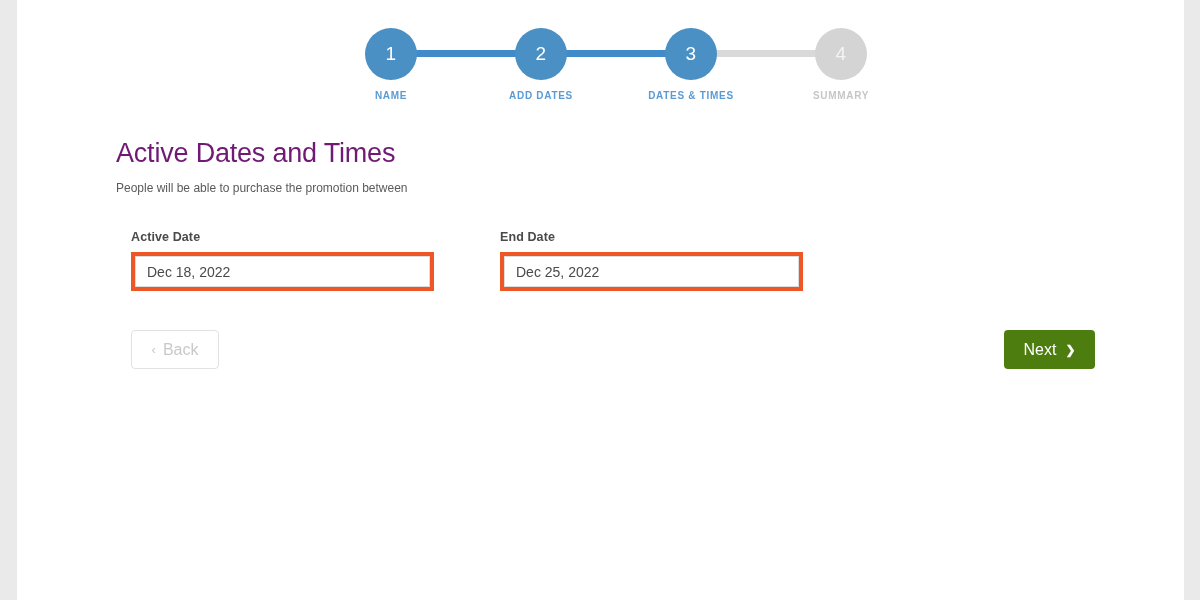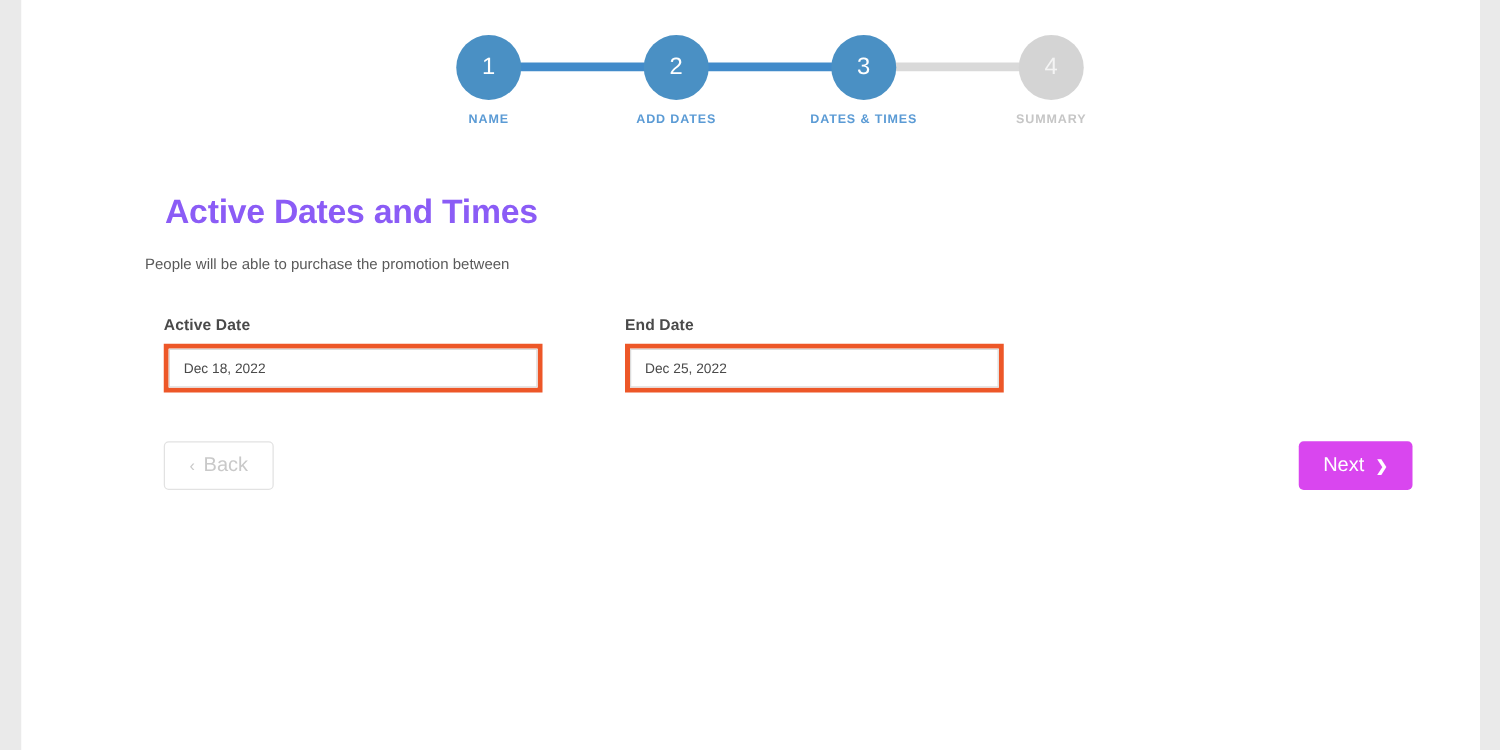--- a/index.html
+++ b/index.html
@@ -98,24 +98,24 @@
   .step-label.inactive { color: #c6c6c6; }
 
   
   #content {
     position: absolute;
     left: 99px;
     top: 136px;
     width: 1010px;
   }
   #page-title {
-    margin: 16px;
+    margin: 0;
     font-size: 27px;
-    font-weight: 700;
-    color: #8b5cf6;
+    font-weight: 400;
+    color: #701a75;
     letter-spacing: -0.2px;
     line-height: 34px;
   }
   #page-subtitle {
     margin: 9px 0 0 0;
     font-size: 12px;
     color: #5a5a5a;
     line-height: 18px;
   }
 
@@ -147,21 +147,21 @@
     height: 39px;
   }
   .field-input {
     width: 100%;
     height: 100%;
     box-sizing: border-box;
     border: 1px solid #dcdcdc;
     outline: none;
     background: #ffffff;
     font-family: "Liberation Sans", sans-serif;
-    font-size: 11px;
+    font-size: 14px;
     color: #4a4a4a;
     padding: 0 11px;
   }
 
   
   #nav-row {
     position: relative;
     margin-top: 22px;
     height: 44px;
   }
@@ -179,25 +179,25 @@
     font-size: 16px;
     display: flex;
     align-items: center;
     justify-content: center;
     gap: 7px;
     cursor: pointer;
     padding: 0;
   }
   #next-button {
     position: absolute;
-    left: 923px;
+    left: 888px;
     top: 0;
     width: 91px;
     height: 39px;
-    background: #d946ef;
+    background: #4d7c0f;
     border: none;
     border-radius: 4px;
     color: #ffffff;
     font-family: "Liberation Sans", sans-serif;
     font-size: 16px;
     display: flex;
     align-items: center;
     justify-content: center;
     gap: 9px;
     cursor: pointer;

